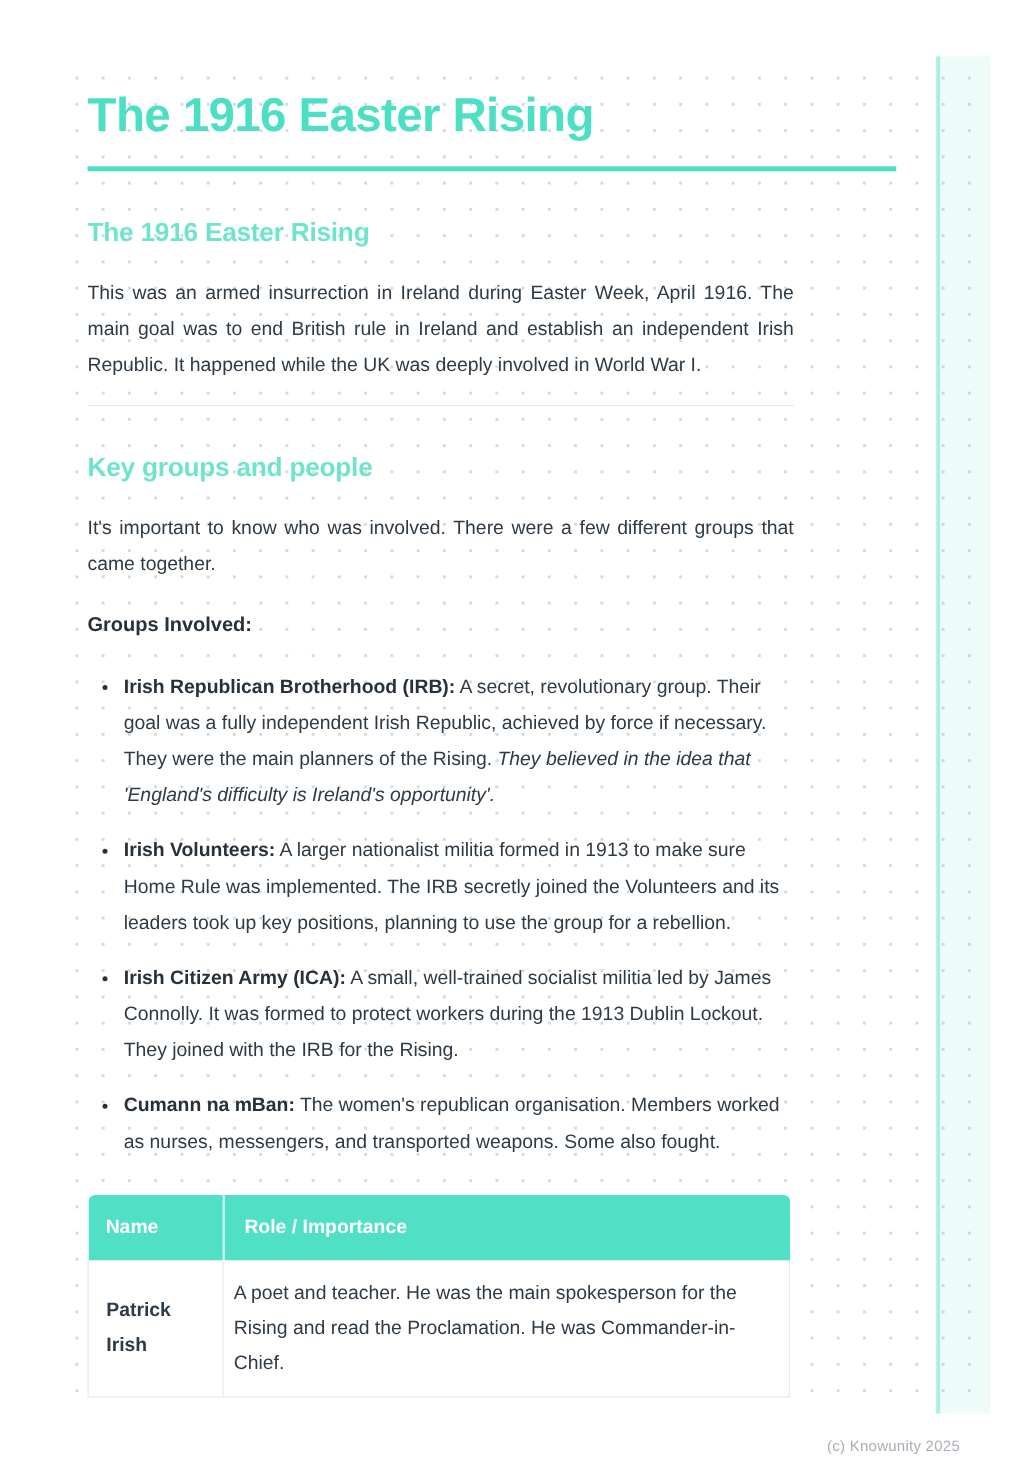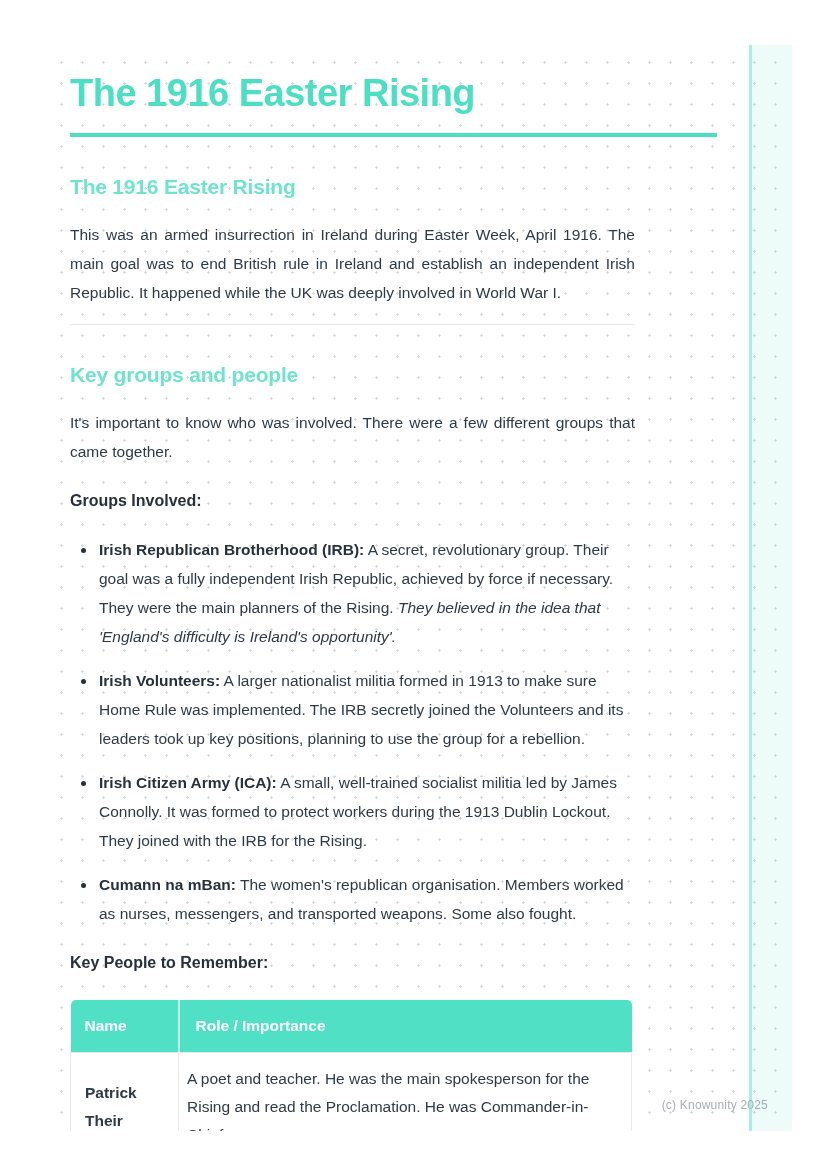--- a/index.html
+++ b/index.html
@@ -114,21 +114,21 @@
     background: #ffffff;
   }
   .cell-name {
     font-weight: 700; color: #27313c;
     padding: 12px 10px 12px 14px;
     width: 108px;
   }
   .cell-role { padding: 12px 8px; }
   .page-footer {
     position: absolute;
-    top: 1098px; right: 60px;
+    top: 1150px; right: 60px;
     font-size: 12px;
     color: #a8aeb5;
     letter-spacing: 0.2px;
     z-index: 5;
   }
 </style>
 </head>
 <body>
 
 <div class="page">
@@ -149,32 +149,31 @@
 
     <h3 class="sub-heading">Groups Involved:</h3>
 
     <ul class="bullet-list">
       <li class="bullet-item"><span class="bullet-lead">Irish Republican Brotherhood (IRB):</span><span> A secret, revolutionary group. Their goal was a fully independent Irish Republic, achieved by force if necessary. They were the main planners of the Rising. </span><span class="bullet-italic">They believed in the idea that 'England's difficulty is Ireland's opportunity'.</span></li>
       <li class="bullet-item"><span class="bullet-lead">Irish Volunteers:</span><span> A larger nationalist militia formed in 1913 to make sure Home Rule was implemented. The IRB secretly joined the Volunteers and its leaders took up key positions, planning to use the group for a rebellion.</span></li>
       <li class="bullet-item"><span class="bullet-lead">Irish Citizen Army (ICA):</span><span> A small, well-trained socialist militia led by James Connolly. It was formed to protect workers during the 1913 Dublin Lockout. They joined with the IRB for the Rising.</span></li>
       <li class="bullet-item"><span class="bullet-lead">Cumann na mBan:</span><span> The women's republican organisation. Members worked as nurses, messengers, and transported weapons. Some also fought.</span></li>
     </ul>
 
-    <h3 class="sub-heading">Key People to Remember:</h3>
 
     <table class="people-table">
       <thead>
         <tr>
           <th class="col-name">Name</th>
           <th class="col-role">Role / Importance</th>
         </tr>
       </thead>
       <tbody>
         <tr>
-          <td class="cell-name">Patrick Their</td>
+          <td class="cell-name">Patrick Irish</td>
           <td class="cell-role">A poet and teacher. He was the main spokesperson for the Rising and read the Proclamation. He was Commander-in-Chief.</td>
         </tr>
 
       </tbody>
     </table>
   </div>
 </div>
 
 <div class="page-footer">(c) Knowunity 2025</div>
 

